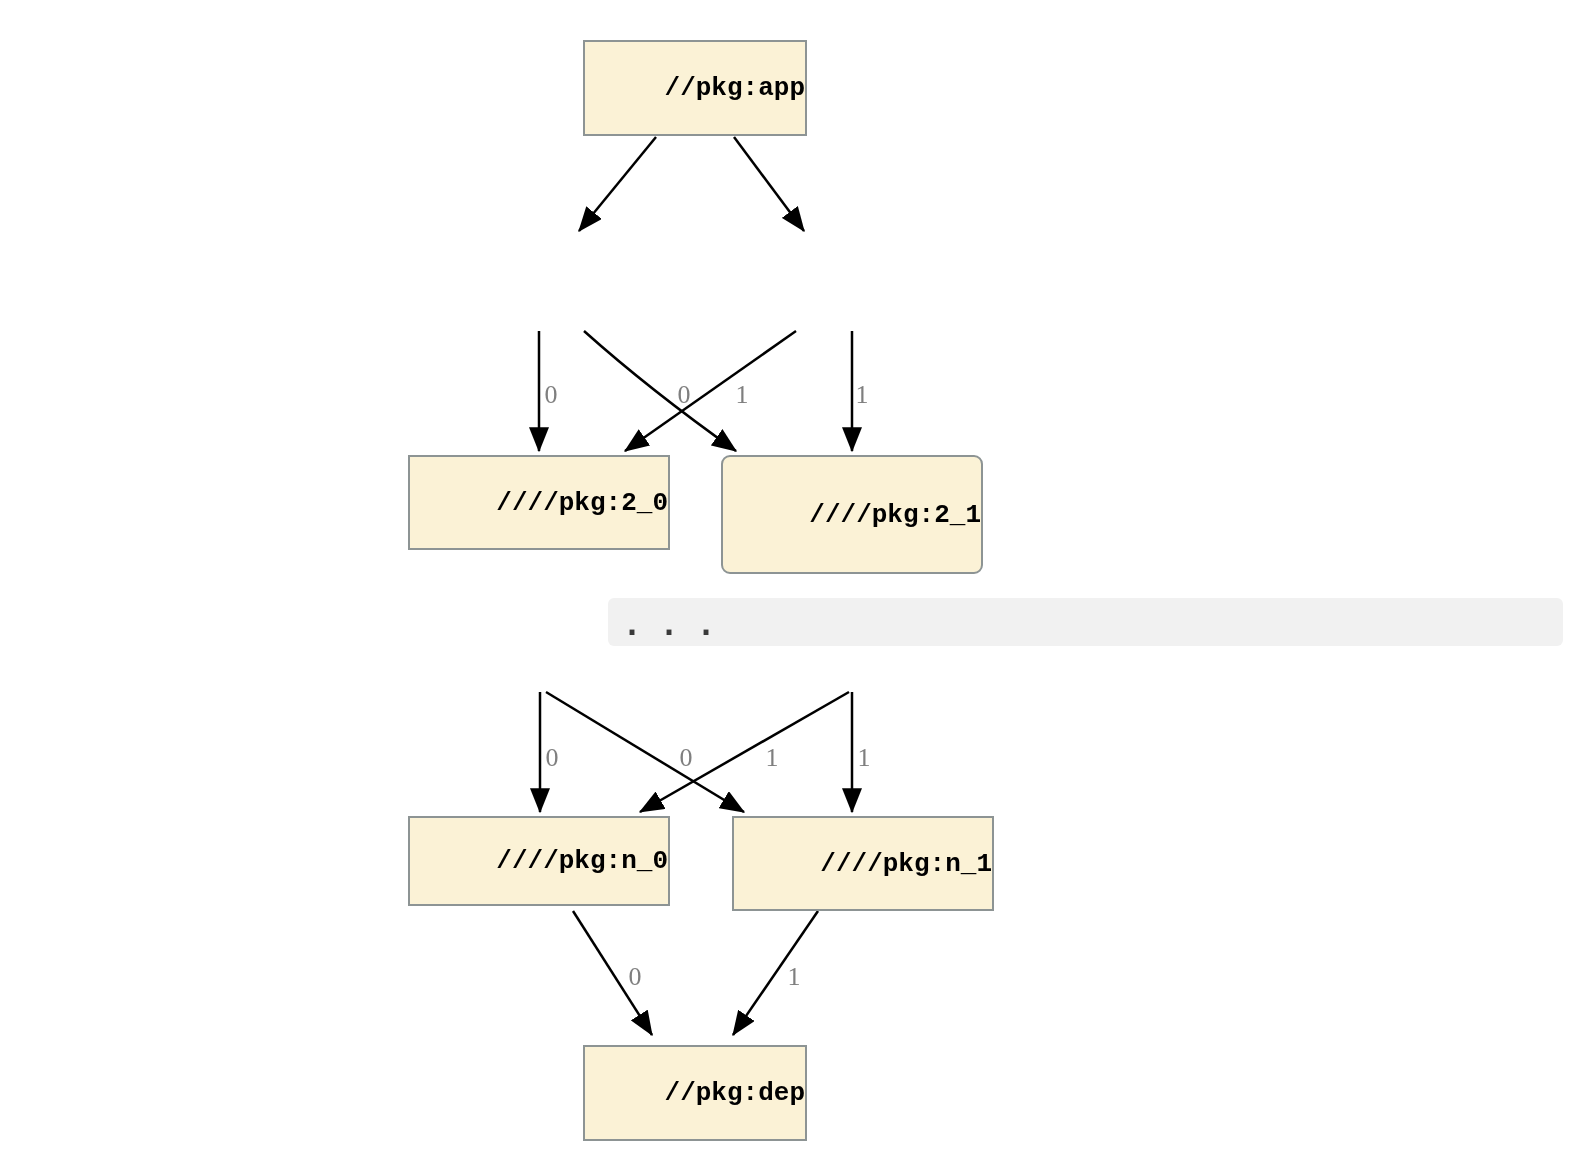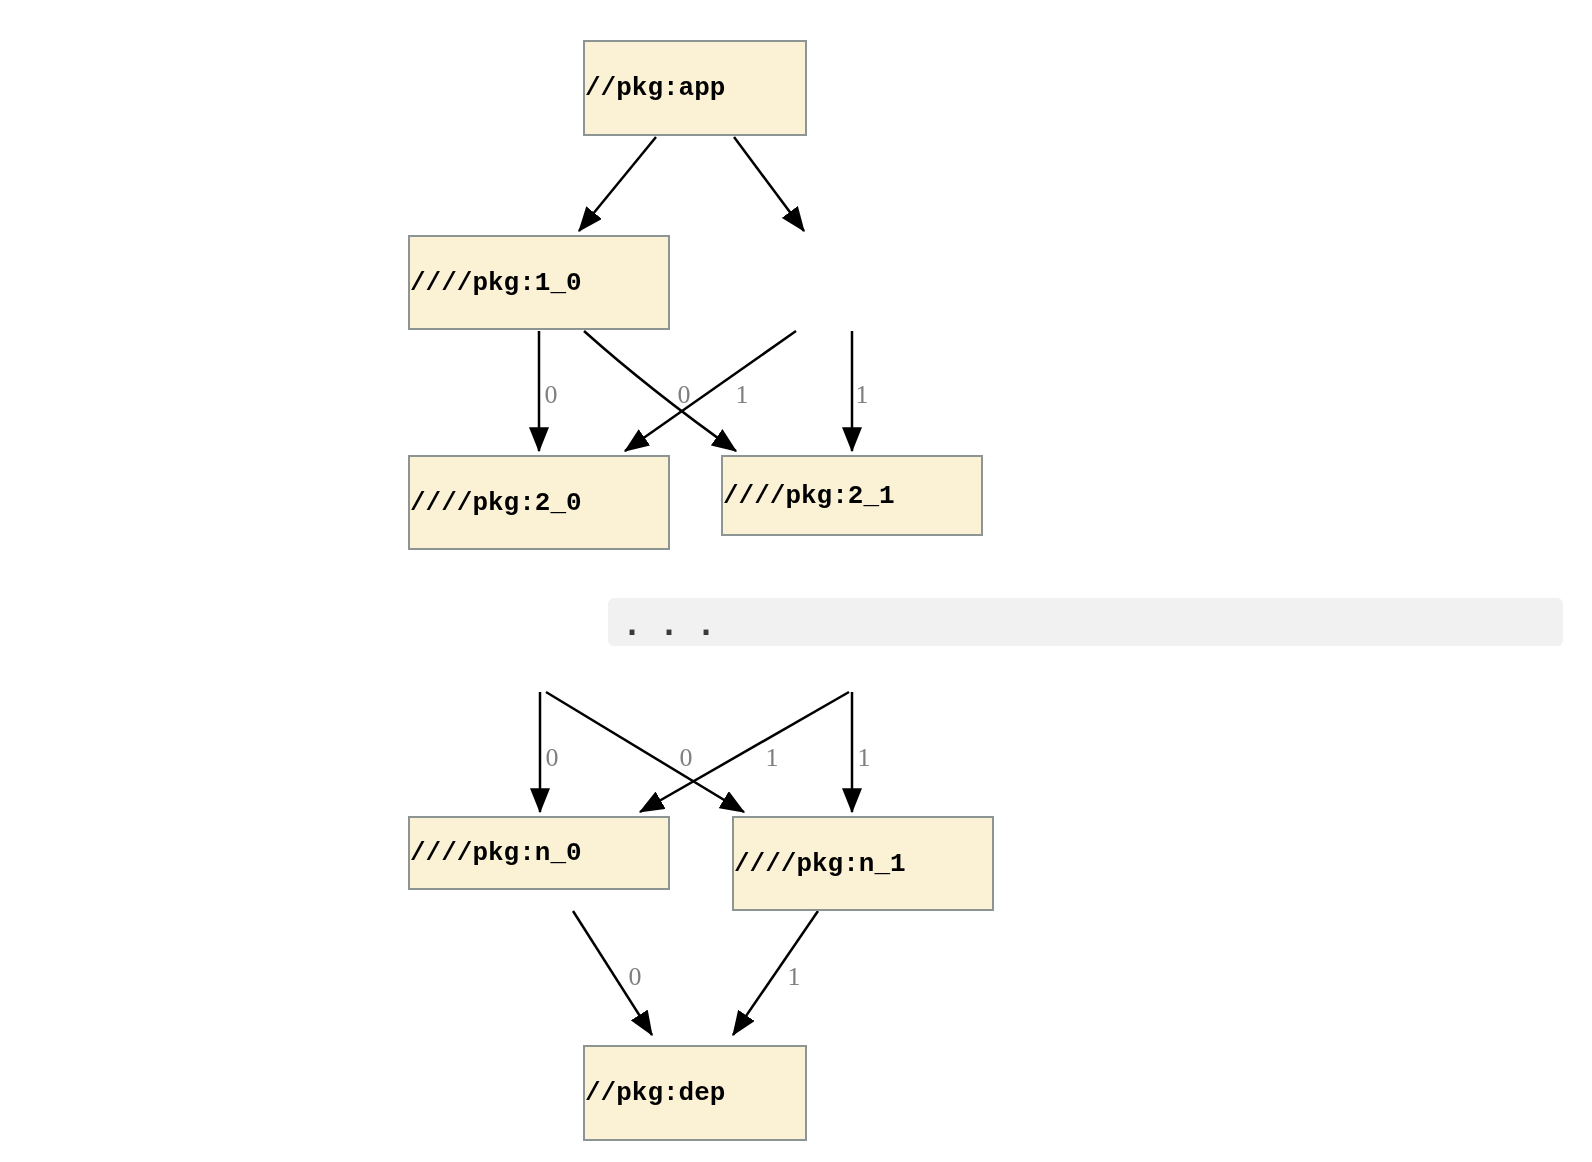--- a/index.html
+++ b/index.html
@@ -26,21 +26,21 @@
     font-size: 26px;
     fill: #7f7f7f;
   }
   .node {
     position: absolute;
     box-sizing: border-box;
     background: #FBF2D6;
     border: 2.5px solid #8D9494;
     display: flex;
     align-items: center;
-    justify-content: flex-start;
+    justify-content: flex-end;
     font-size: 26px;
     font-weight: 700;
     color: #000000;
     white-space: nowrap;
   }
   .ellipsis-band {
     position: absolute;
     left: 608px; top: 598px;
     width: 955px; height: 48px;
     background: #F1F1F1;
@@ -95,38 +95,35 @@
     <path class="edge" d="M 818,911 L 733,1035" marker-end="url(#arrow)"></path>
 
     <text class="edge-label" text-anchor="middle" x="635" y="985">0</text>
     <text class="edge-label" text-anchor="middle" x="794" y="985">1</text>
   </svg>
 
   <div class="node" style="left:583px; top:40px; width:224px; height:96px;">
     <span>//pkg:app</span>
   </div>
 
-  <div class="node" style="left:408px; top:235px; width:262px; height:95px;">
-    <span>////pkg:1_0</span>
-  </div>
 
 
   <div class="node" style="left:408px; top:455px; width:262px; height:95px;">
     <span>////pkg:2_0</span>
   </div>
 
-  <div class="node" style="left:721px; top:455px; width:262px; height:81px;">
+  <div class="node" style="left:721px; top:455px; width:262px; height:119px;border-radius:9px;">
     <span>////pkg:2_1</span>
   </div>
 
   <div class="ellipsis-band">
     <span class="ellipsis-dots">...</span>
   </div>
 
-  <div class="node" style="left:408px; top:816px; width:262px; height:74px;">
+  <div class="node" style="left:408px; top:816px; width:262px; height:90px;">
     <span>////pkg:n_0</span>
   </div>
 
   <div class="node" style="left:721px; top:816px; width:262px; height:95px;margin-left:11px;">
     <span>////pkg:n_1</span>
   </div>
 
   <div class="node" style="left:583px; top:1039px; width:224px; height:96px;margin-top:6px;">
     <span>//pkg:dep</span>
   </div>

